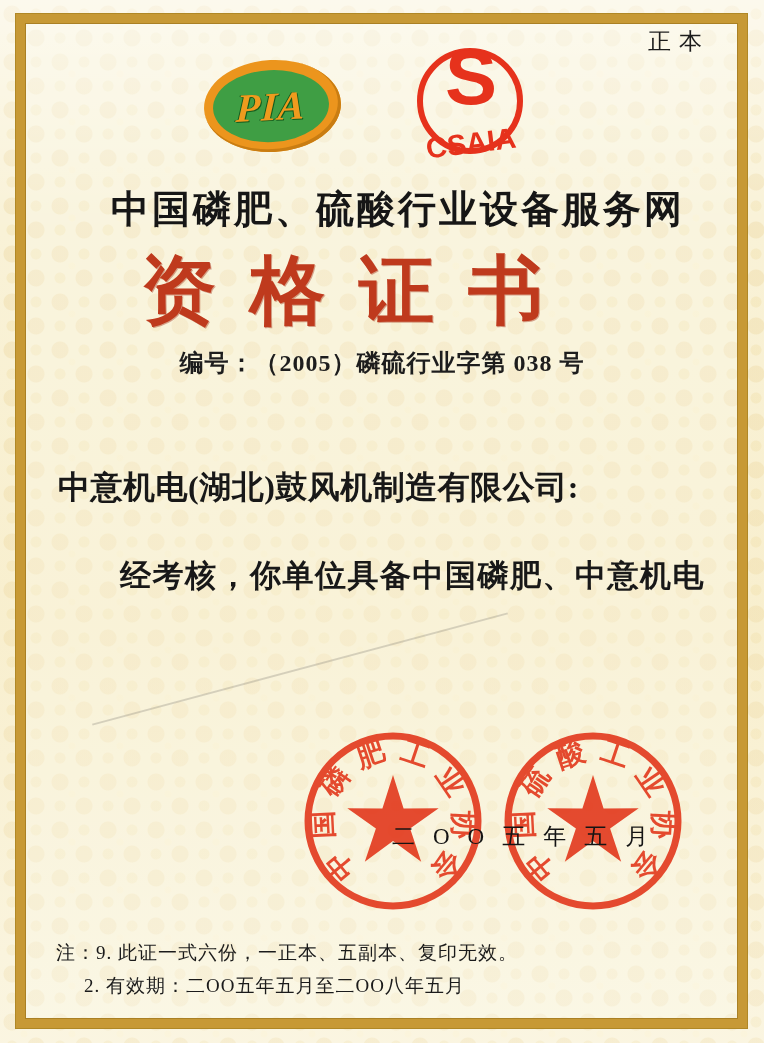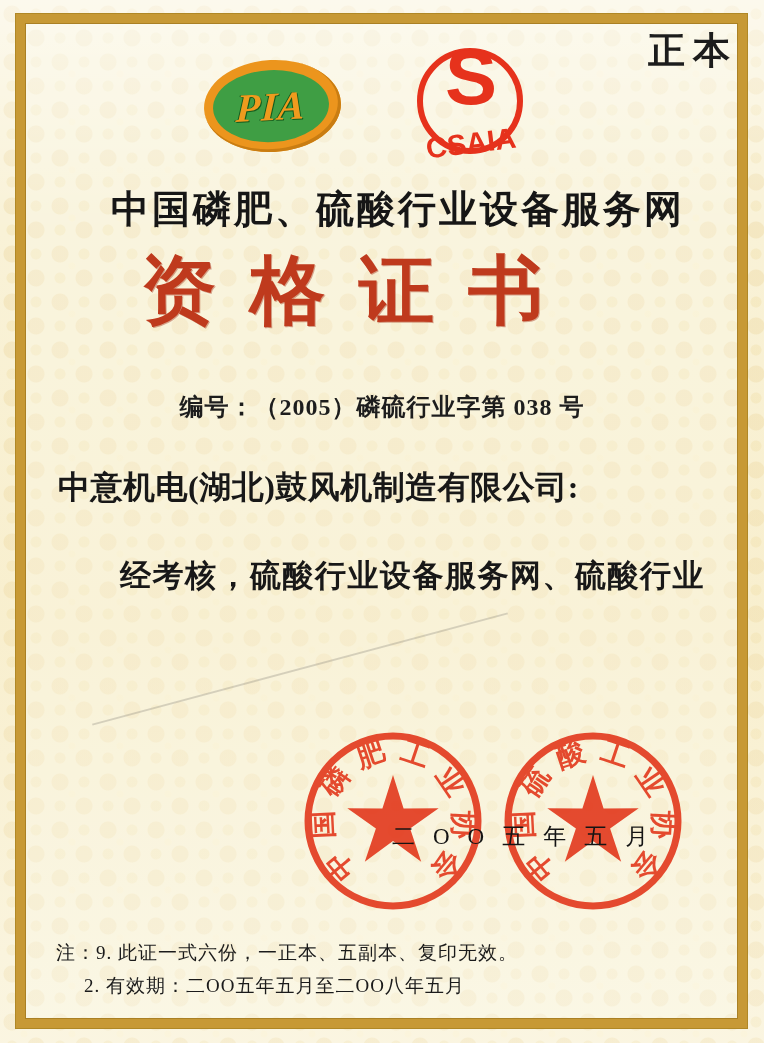--- a/index.html
+++ b/index.html
@@ -21,21 +21,21 @@
 
   .frame{
     position:absolute; left:16px; top:14px; width:731px; height:1014px;
     border:9px solid #c79935;
     box-shadow: inset 0 0 0 1px #aa8024, 0 0 0 1px #b08826;
     background: rgba(253,250,240,.28);
   }
 
   .copy-label{
     position:absolute; top:26px; left:648px;
-    font-size:37px; font-weight:bold; color:#1c1c1c; letter-spacing:8px;
+    font-size:23px; font-weight:normal; color:#1c1c1c; letter-spacing:8px;
     white-space:nowrap;
   }
 
   
   .pia-logo{
     position:absolute; left:204px; top:60px; width:137px; height:92px;
     background:#ec951d; border-radius:50%;
     box-shadow: inset -2px -2px 0 1px #c97d12;
     display:flex; align-items:center; justify-content:center;
     transform:rotate(-3deg);
@@ -75,21 +75,21 @@
     white-space:nowrap;
   }
   .cert-title{
     position:absolute; top:241px; left:0; width:684px; text-align:center;
     font-size:75px; font-weight:bold; color:#bf3a1d;
     letter-spacing:34px; padding-left:34px; white-space:nowrap;
     text-shadow:1px 1px 0 rgba(160,40,15,.4);
   }
   .serial{
     position:absolute; top:347px; left:0; width:764px; text-align:center;
-    font-size:24px; font-weight:bold; color:#1d1d1d; letter-spacing:1px;margin-top:44px;
+    font-size:24px; font-weight:bold; color:#1d1d1d; letter-spacing:1px;
   }
 
   
   .company{
     position:absolute; top:466px; left:58px;
     font-size:32px; font-weight:bold; color:#181818; letter-spacing:0.5px;
     white-space:nowrap;
   }
   .body-text{
     position:absolute; top:543px; left:58px; width:652px;
@@ -149,21 +149,21 @@
 
   <div class="network-title">中国磷肥、硫酸行业设备服务网</div>
 
   <div class="cert-title">资格证书</div>
 
   <div class="serial">编号：（2005）磷硫行业字第 038 号</div>
 
   <div class="company">中意机电(湖北)鼓风机制造有限公司:</div>
 
   <div class="body-text">
-    <div class="indent">经考核，硫酸行业设备服务网、硫酸行业</div>
+    <div class="indent">经考核，你单位具备中国磷肥、中意机电</div>
   </div>
 
   <div class="scratch"></div>
 
   <svg class="stamp stamp-1" viewBox="0 0 190 190">
     <circle cx="95" cy="95" r="85"></circle>
     <polygon points="95,49 105.6,82.4 140.7,82.2 112.1,102.6 123.2,135.8 95,115 66.8,135.8 77.9,102.6 49.3,82.2 84.4,82.4"></polygon>
   <text x="95" y="34" text-anchor="middle" transform="rotate(-130 95 95)">中</text>
       <text x="95" y="34" text-anchor="middle" transform="rotate(-92.85714285714286 95 95)">国</text>
       <text x="95" y="34" text-anchor="middle" transform="rotate(-55.71428571428571 95 95)">磷</text>

